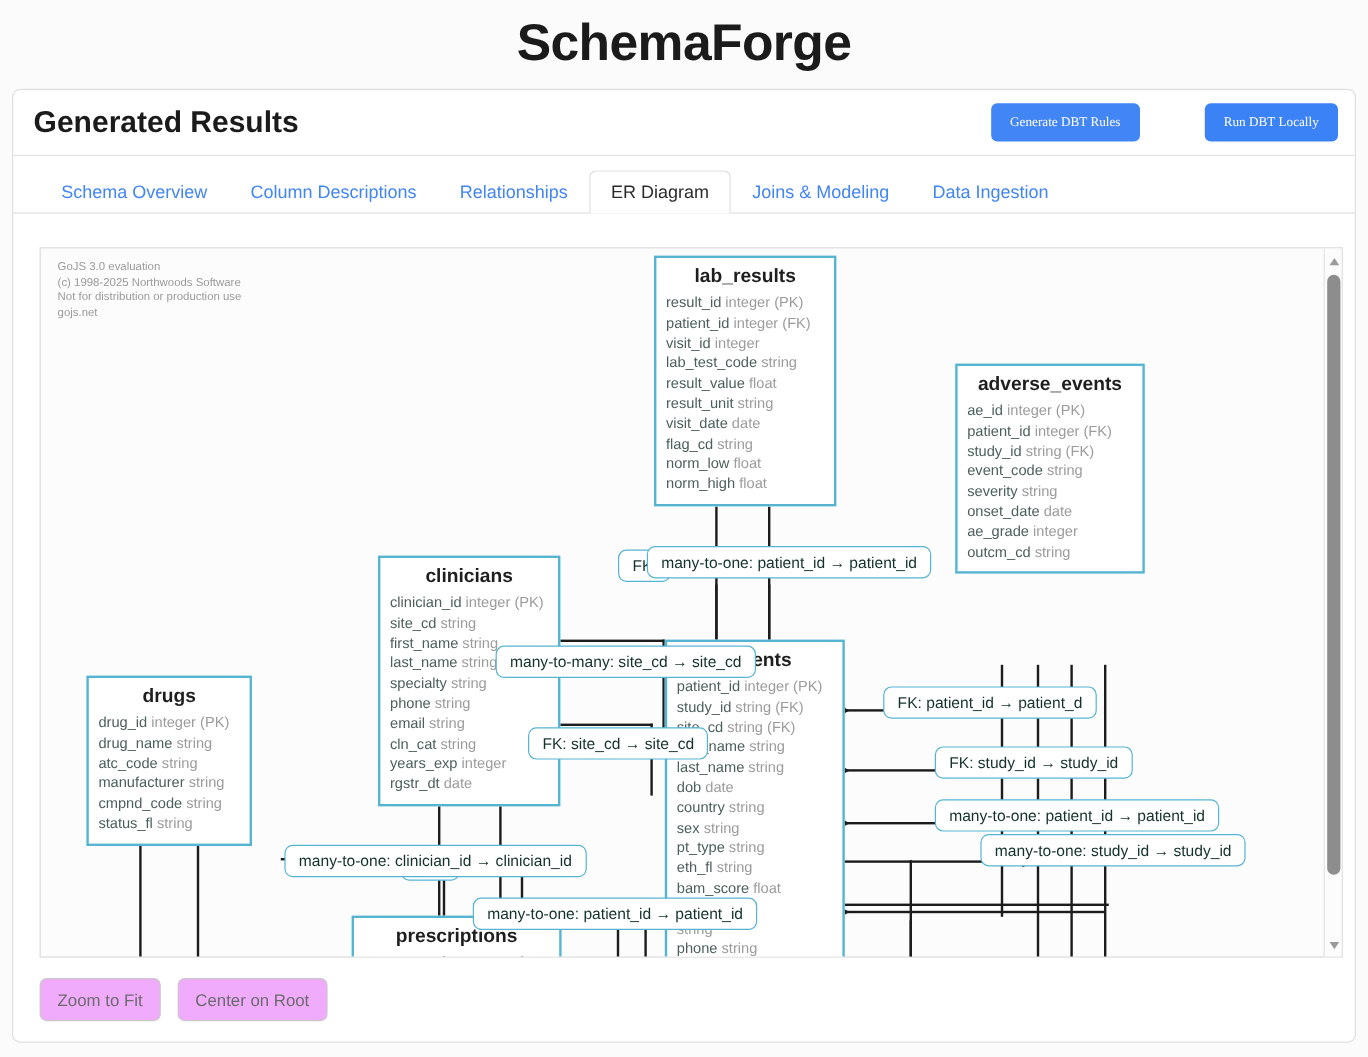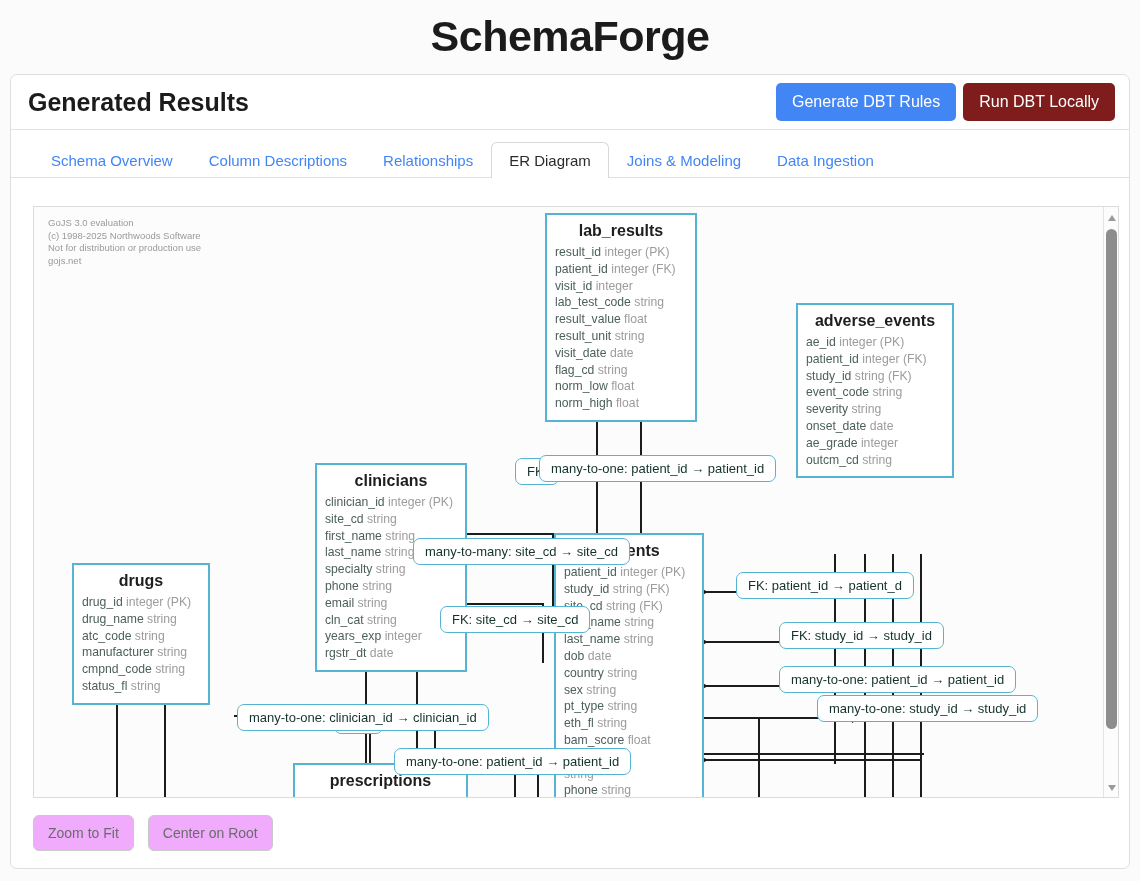--- a/index.html
+++ b/index.html
@@ -44,28 +44,29 @@
     font-size: 25px;
     font-weight: bold;
     color: #1b1b1b;
     flex: 1;
   }
   .hdr-btns { display: flex; gap: 7px; }
   .btn {
     border: none;
     border-radius: 5px;
     color: #ffffff;
-    font-size: 16px;
-    font-family: Liberation Sans, sans-serif;
+    font-size: 11px;
+    font-family: Liberation Serif, serif;
     padding: 10px 16px;
     cursor: pointer;
     white-space: nowrap;
+    margin-left: 47px;
   }
   .btn-primary { background: #4285f4; }
-  .btn-success { background: #7f1d1d; }
+  .btn-success { background: #3b82f6; }
 
   
   .tabs {
     height: 48px;
     display: flex;
     align-items: flex-end;
     padding: 0 14px 0 22px;
     border-bottom: 1px solid #e0e0e0;
     position: relative;
   }

